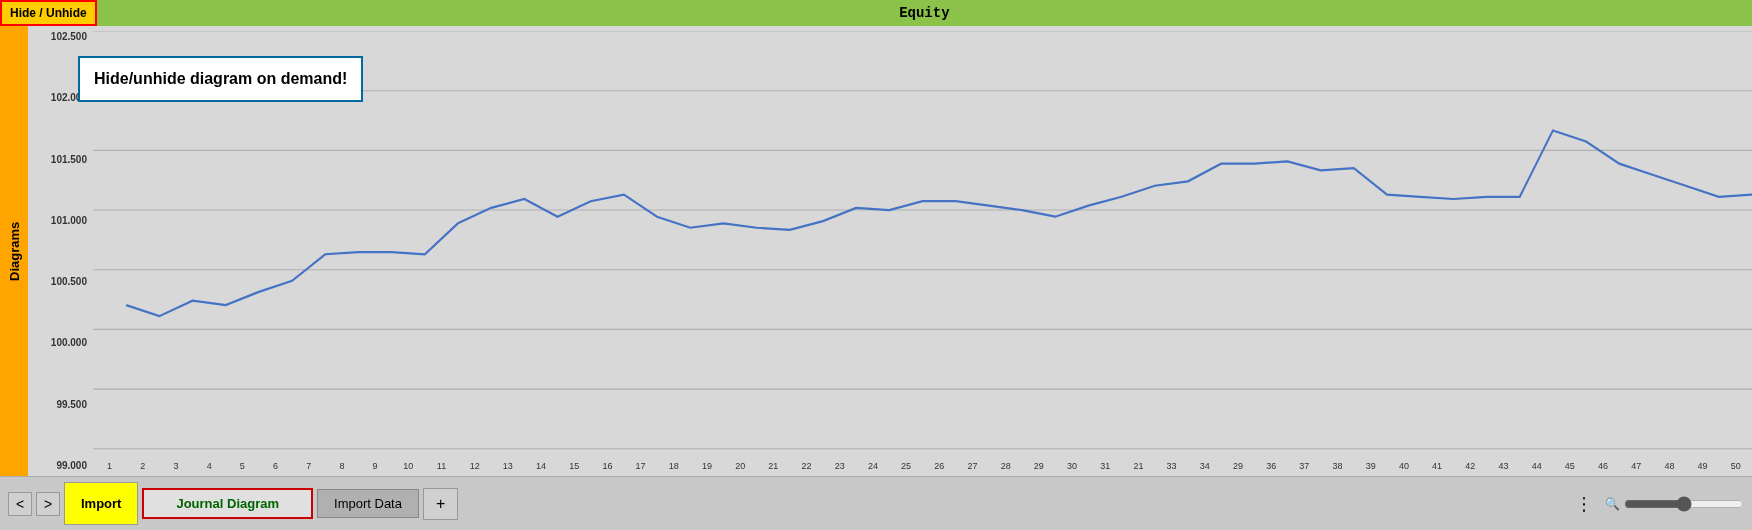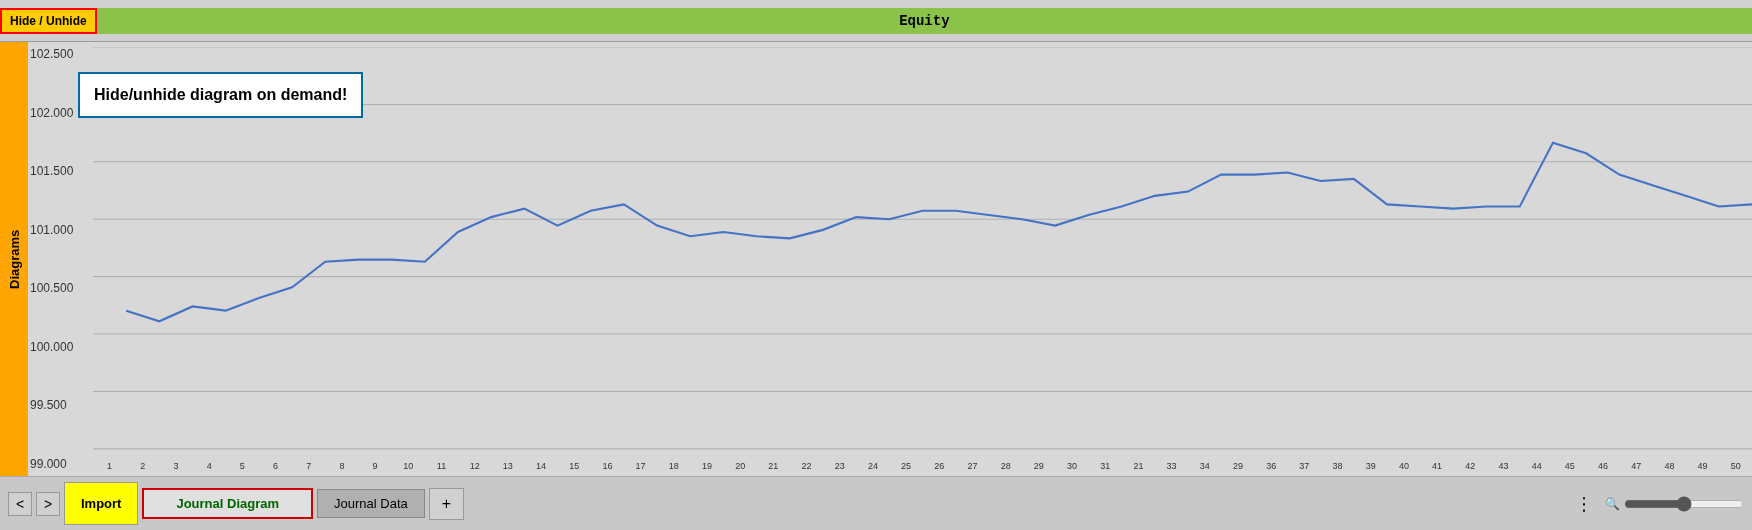--- a/index.html
+++ b/index.html
@@ -1,21 +1,21 @@
 <!DOCTYPE html>
 <html><head>
   <meta charset="utf-8">
   <style>
     * { margin: 0; padding: 0; box-sizing: border-box; }
     body { width: 1752px; height: 530px; overflow: hidden; font-family: Arial, sans-serif; background: #f0f0f0; }
 
     .main-container { display: flex; flex-direction: column; width: 1752px; height: 530px; }
 
     
-    .top-bar { display: flex; align-items: center; height: 42px; background: #d0d0d0; border-bottom: 1px solid #999; }
+    .top-bar { display: flex; align-items: center; height: 26px; background: #d0d0d0; border-bottom: 1px solid #999; }
     .hide-unhide-btn {
       background: #ffcc00;
       border: 2px solid red;
       padding: 2px 8px;
       font-size: 12px;
       font-weight: bold;
       cursor: pointer;
       height: 26px;
       white-space: nowrap;
     }
@@ -76,23 +76,25 @@
       left: 0;
       top: 0;
       width: 65px;
       height: 100%;
       display: flex;
       flex-direction: column;
       justify-content: space-between;
       padding: 5px 2px;
     }
     .y-label {
-      font-size: 12px;
+      font-size: 10px;
       color: #333;
+      text-align: right;
       padding-right: 4px;
+      font-weight: bold;
     }
 
     
     .chart-svg-container {
       position: absolute;
       left: 65px;
       top: 5px;
       right: 0;
       bottom: 25px;
     }
@@ -349,21 +351,21 @@
         <span class="x-label">50</span>
       </div>
     </div>
   </div>
 
   <div class="bottom-bar">
     <button class="nav-btn">&lt;</button>
     <button class="nav-btn">&gt;</button>
     <button class="import-btn">Import</button>
     <button class="tab-journal-diagram">Journal Diagram</button>
-    <button class="tab-journal-data">Journal Data</button>
+    <button class="tab-journal-data">Import Data</button>
     <button class="tab-add">+</button>
     <div class="spacer"></div>
     <button class="more-btn">⋮</button>
     <div class="zoom-slider-container">
       <span class="zoom-icon">🔍</span>
       <input type="range" min="0" max="100" value="50" style="">
     </div>
   </div>
 </div>
 

